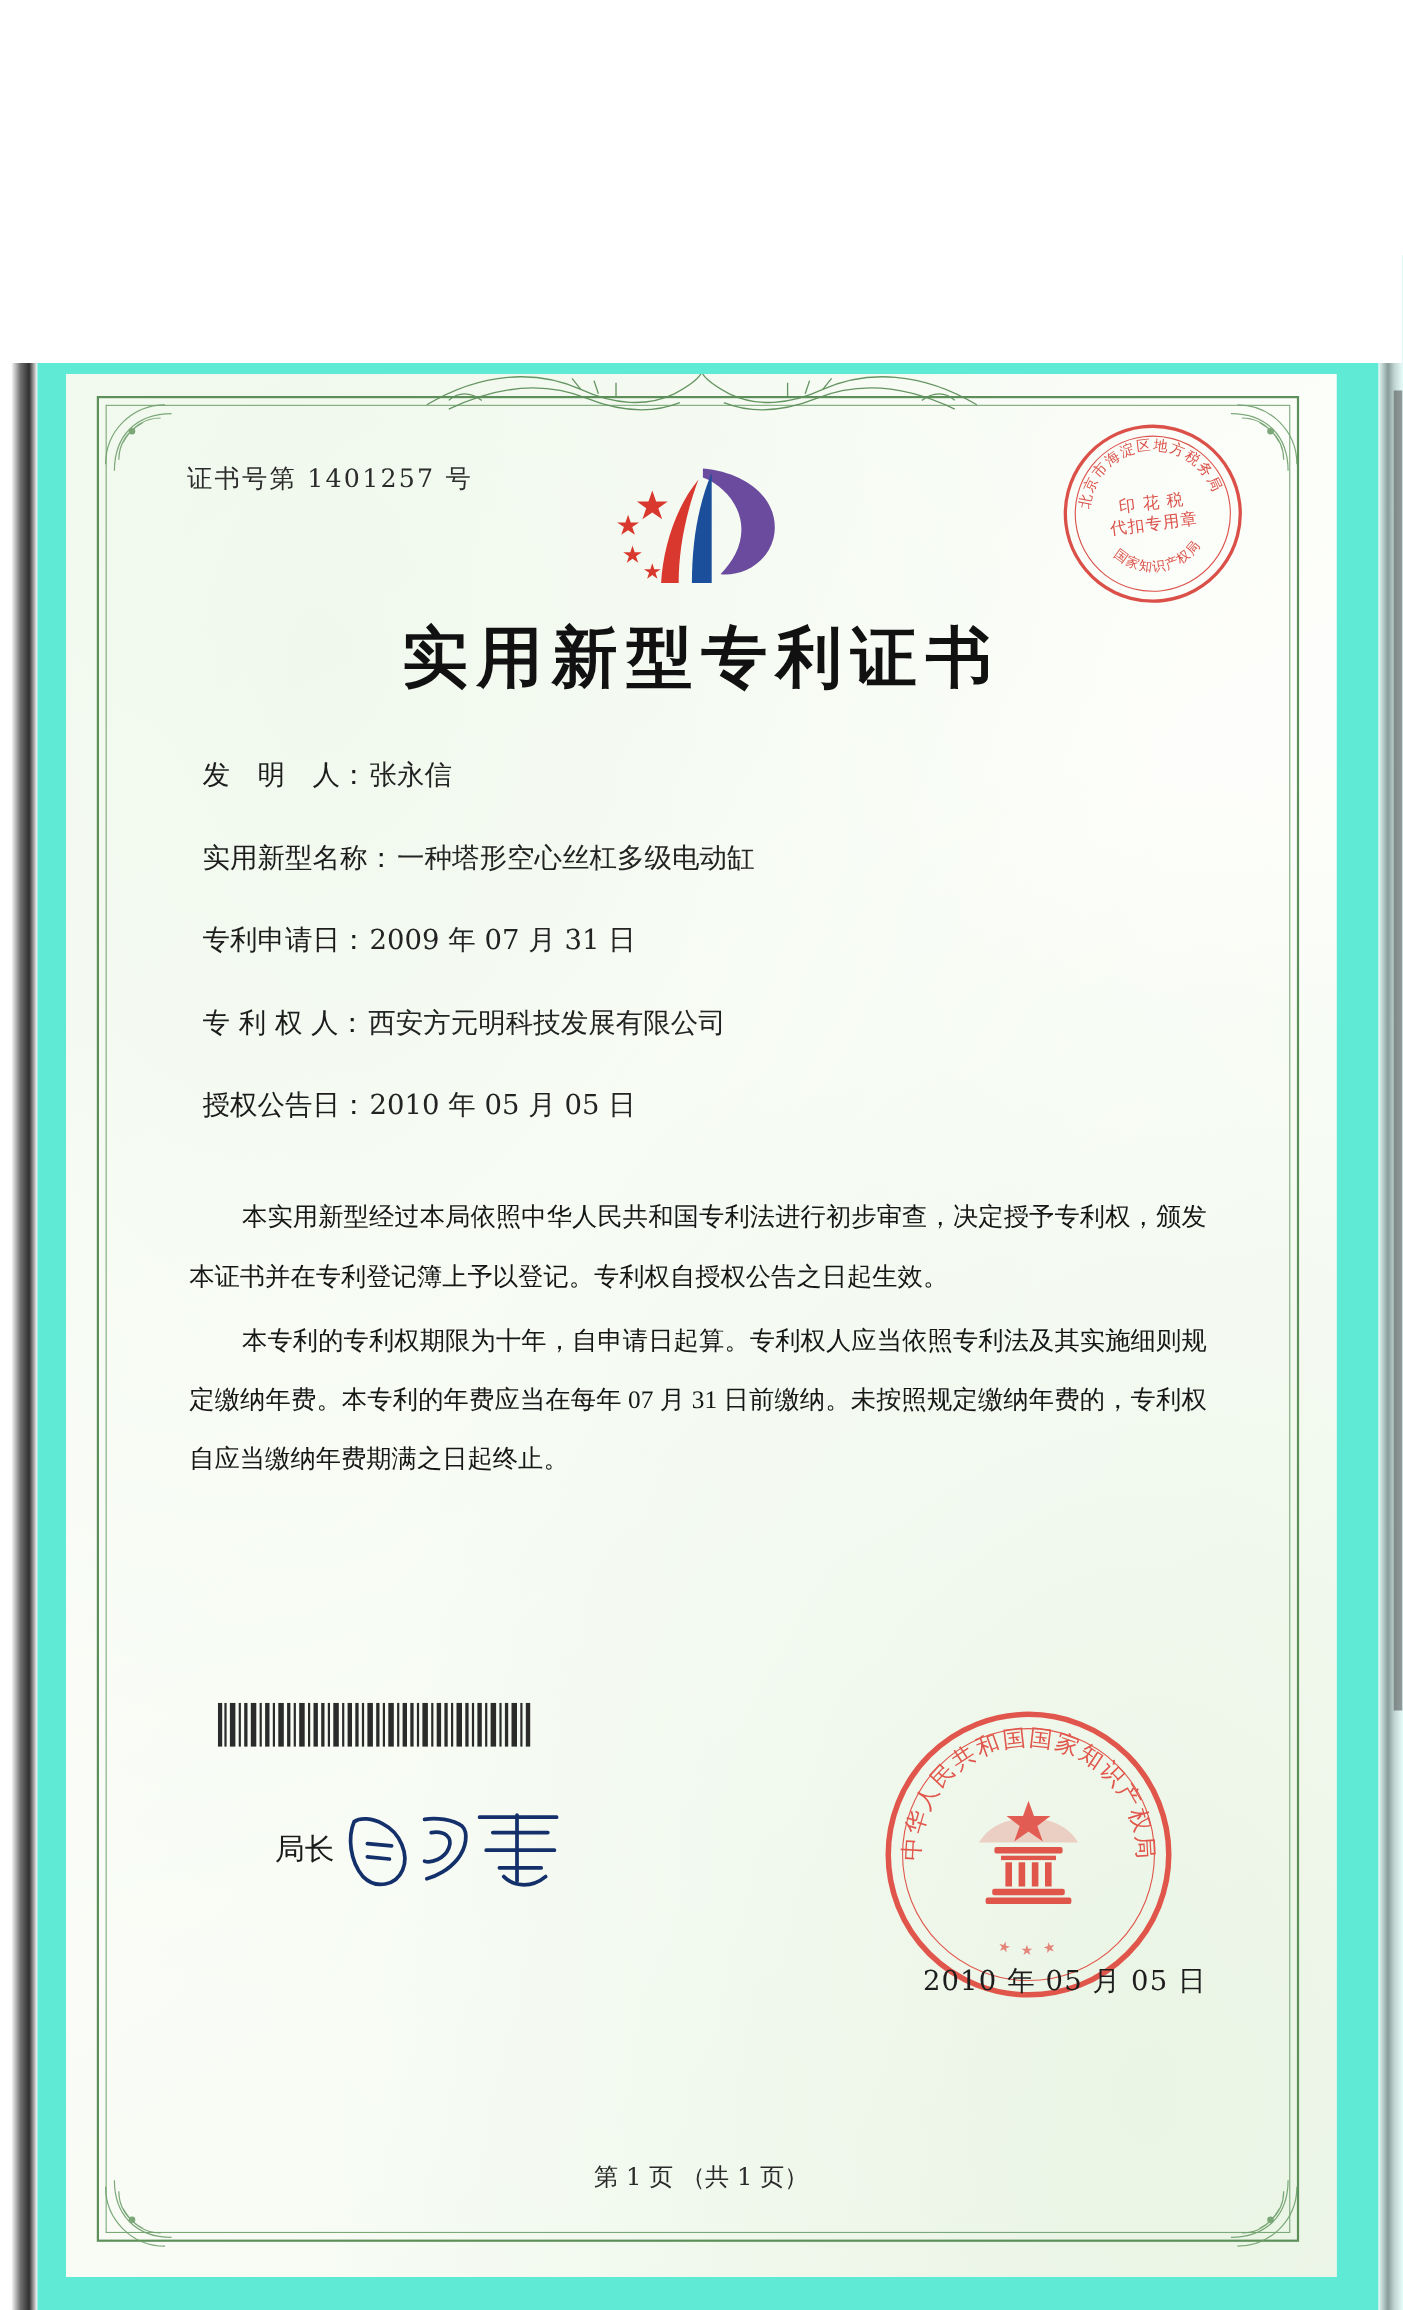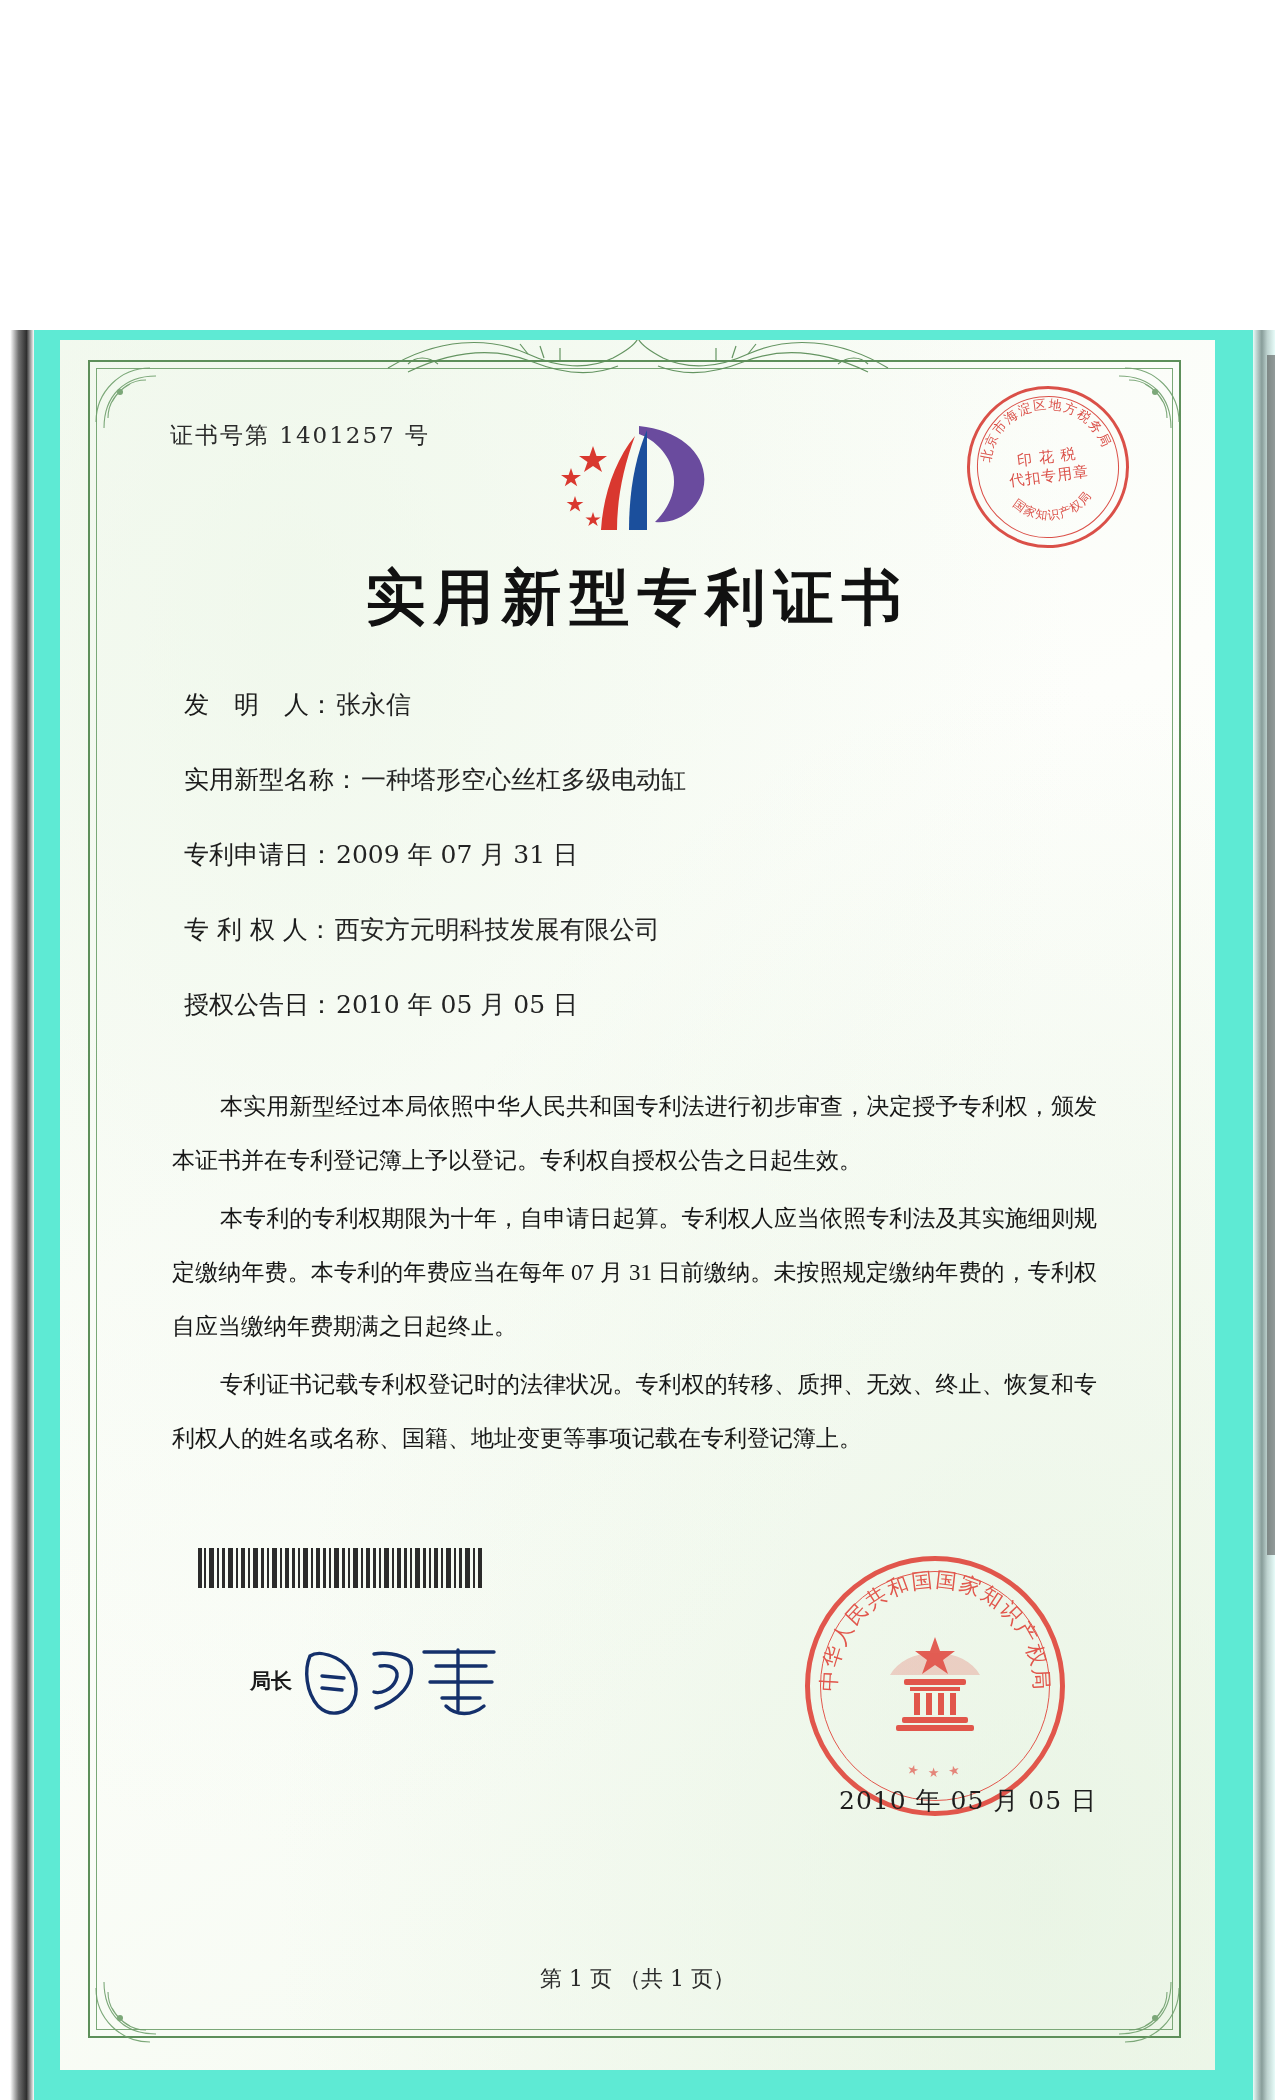--- a/index.html
+++ b/index.html
@@ -227,24 +227,23 @@
   
   #signature-block {
     position: absolute;
     left: 190px;
     top: 1296px;
     display: flex;
     align-items: center;
   }
   #signature-label {
     font-family: "DejaVu Serif", "Liberation Serif", serif;
-    font-size: 21px;
+    font-size: 27px;
     color: #1b1b1b;
     margin-right: 4px;
-    font-weight: bold;
   }
   #signature-mark {
     width: 210px;
     height: 90px;
   }
   #signature-mark svg { width: 100%; height: 100%; display:block; }
 
   
   #official-seal {
     position: absolute;
@@ -415,21 +414,20 @@
       </div>
       <div class="field-row compact">
         <span class="field-label">授权公告日：</span>
         <span class="field-value">2010 年 05 月 05 日</span>
       </div>
     </div>
 
     <div id="paragraphs">
       <p>本实用新型经过本局依照中华人民共和国专利法进行初步审查，决定授予专利权，颁发本证书并在专利登记簿上予以登记。专利权自授权公告之日起生效。</p>
       <p>本专利的专利权期限为十年，自申请日起算。专利权人应当依照专利法及其实施细则规定缴纳年费。本专利的年费应当在每年 07 月 31 日前缴纳。未按照规定缴纳年费的，专利权自应当缴纳年费期满之日起终止。</p>
-      <p>专利证书记载专利权登记时的法律状况。专利权的转移、质押、无效、终止、恢复和专利权人的姓名或名称、国籍、地址变更等事项记载在专利登记簿上。</p>
     </div>
 
     <div id="barcode">
       <svg viewBox="0 0 290 40" preserveAspectRatio="none">
         <g fill="#1a1a1a">
           <rect x="0" y="0" width="4" height="40"></rect>
             <rect x="6" y="0" width="2" height="40"></rect>
           <rect x="11" y="0" width="5" height="40"></rect>
             <rect x="19" y="0" width="2" height="40"></rect>
           <rect x="24" y="0" width="3" height="40"></rect>

